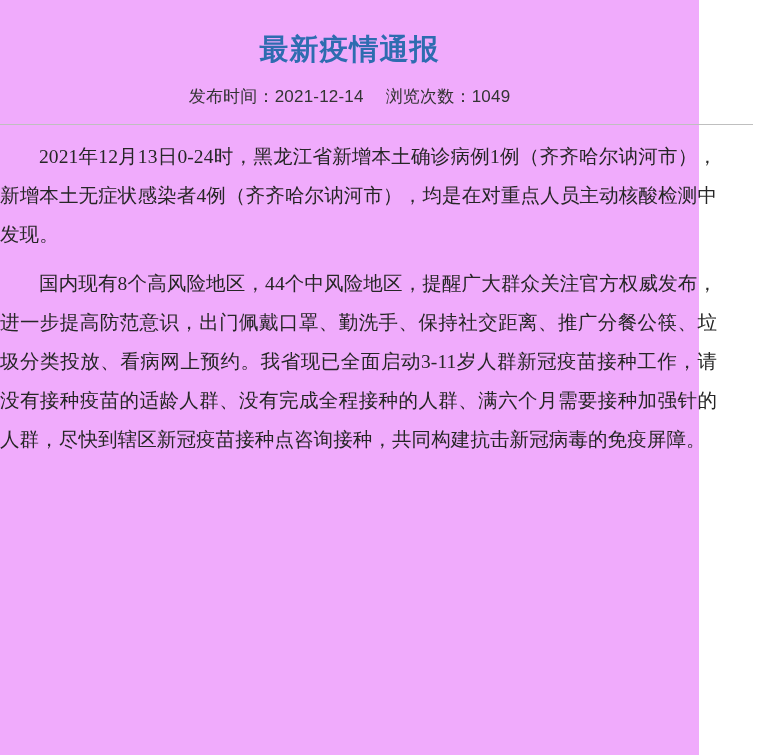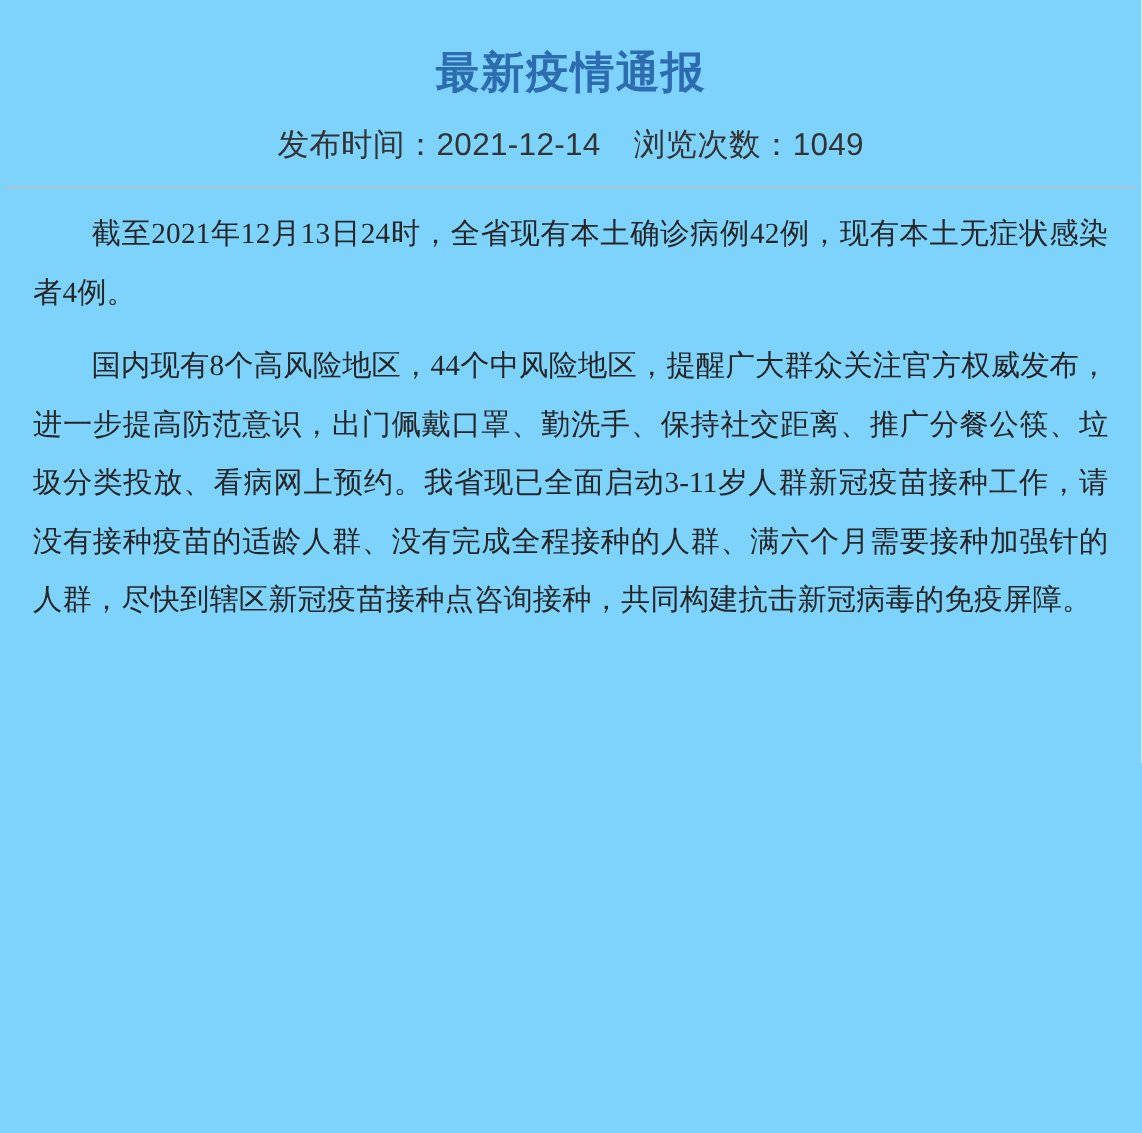--- a/index.html
+++ b/index.html
@@ -10,23 +10,23 @@
   body {
     width: 761px;
     height: 755px;
     overflow: hidden;
     font-family: "Liberation Sans", sans-serif;
     -webkit-font-smoothing: antialiased;
   }
 
   .page {
     position: relative;
-    width: 761px;
+    width: 699px;
     height: 755px;
-    background: #7dd3fc;
+    background: #f0abfc;
     box-sizing: border-box;
   }
 
   
   .article-header {
     padding-top: 30px;
     text-align: center;
   }
 
   .article-title {
@@ -35,21 +35,21 @@
     font-size: 29px;
     line-height: 38px;
     font-weight: bold;
     letter-spacing: 1px;
     color: #2e6cb0;
   }
 
   .article-meta {
     margin-top: 18px;
     font-family: "Liberation Sans", "DejaVu Sans", sans-serif;
-    font-size: 21px;
+    font-size: 17px;
     line-height: 22px;
     color: #333333;
     letter-spacing: 0.2px;
   }
   .article-meta .meta-item {
     display: inline;
     white-space: nowrap;
   }
   .article-meta .meta-gap {
     display: inline-block;
@@ -96,17 +96,17 @@
     <h1 class="article-title">最新疫情通报</h1>
 
     <div class="article-meta">
       <span class="meta-item"><span>发布时间：</span><span>2021-12-14</span></span><span class="meta-gap"></span><span class="meta-item"><span>浏览次数：</span><span>1049</span></span>
     </div>
 
     <div class="header-divider"></div>
   </div>
 
   <div class="article-body">
-    <p>截至2021年12月13日24时，全省现有本土确诊病例42例，现有本土无症状感染者4例。</p>
+    <p>2021年12月13日0-24时，黑龙江省新增本土确诊病例1例（齐齐哈尔讷河市），新增本土无症状感染者4例（齐齐哈尔讷河市），均是在对重点人员主动核酸检测中发现。</p>
     <p>国内现有8个高风险地区，44个中风险地区，提醒广大群众关注官方权威发布，进一步提高防范意识，出门佩戴口罩、勤洗手、保持社交距离、推广分餐公筷、垃圾分类投放、看病网上预约。我省现已全面启动3-11岁人群新冠疫苗接种工作，请没有接种疫苗的适龄人群、没有完成全程接种的人群、满六个月需要接种加强针的人群，尽快到辖区新冠疫苗接种点咨询接种，共同构建抗击新冠病毒的免疫屏障。</p>
   </div>
 
 </div>
 
 </body></html>

